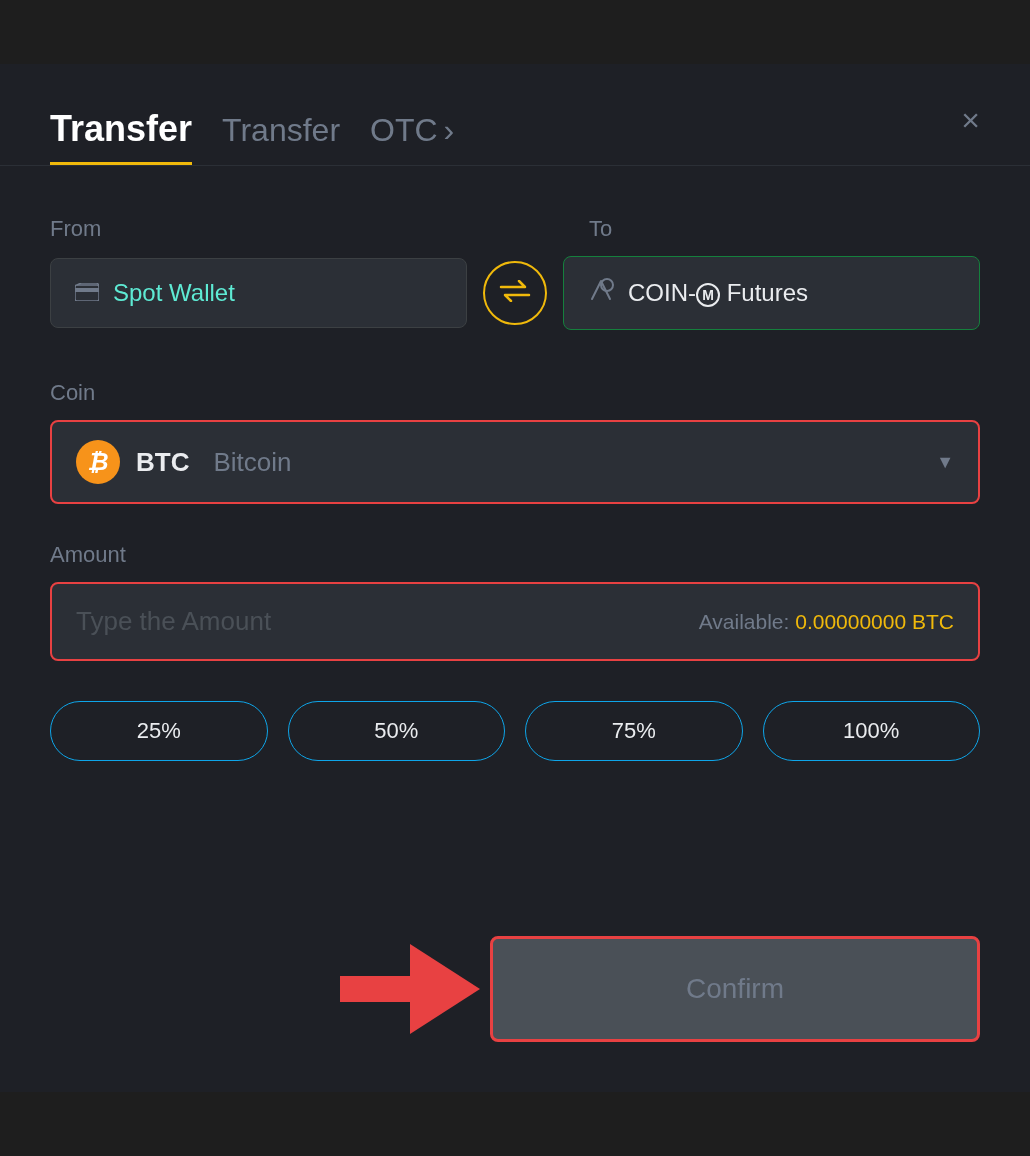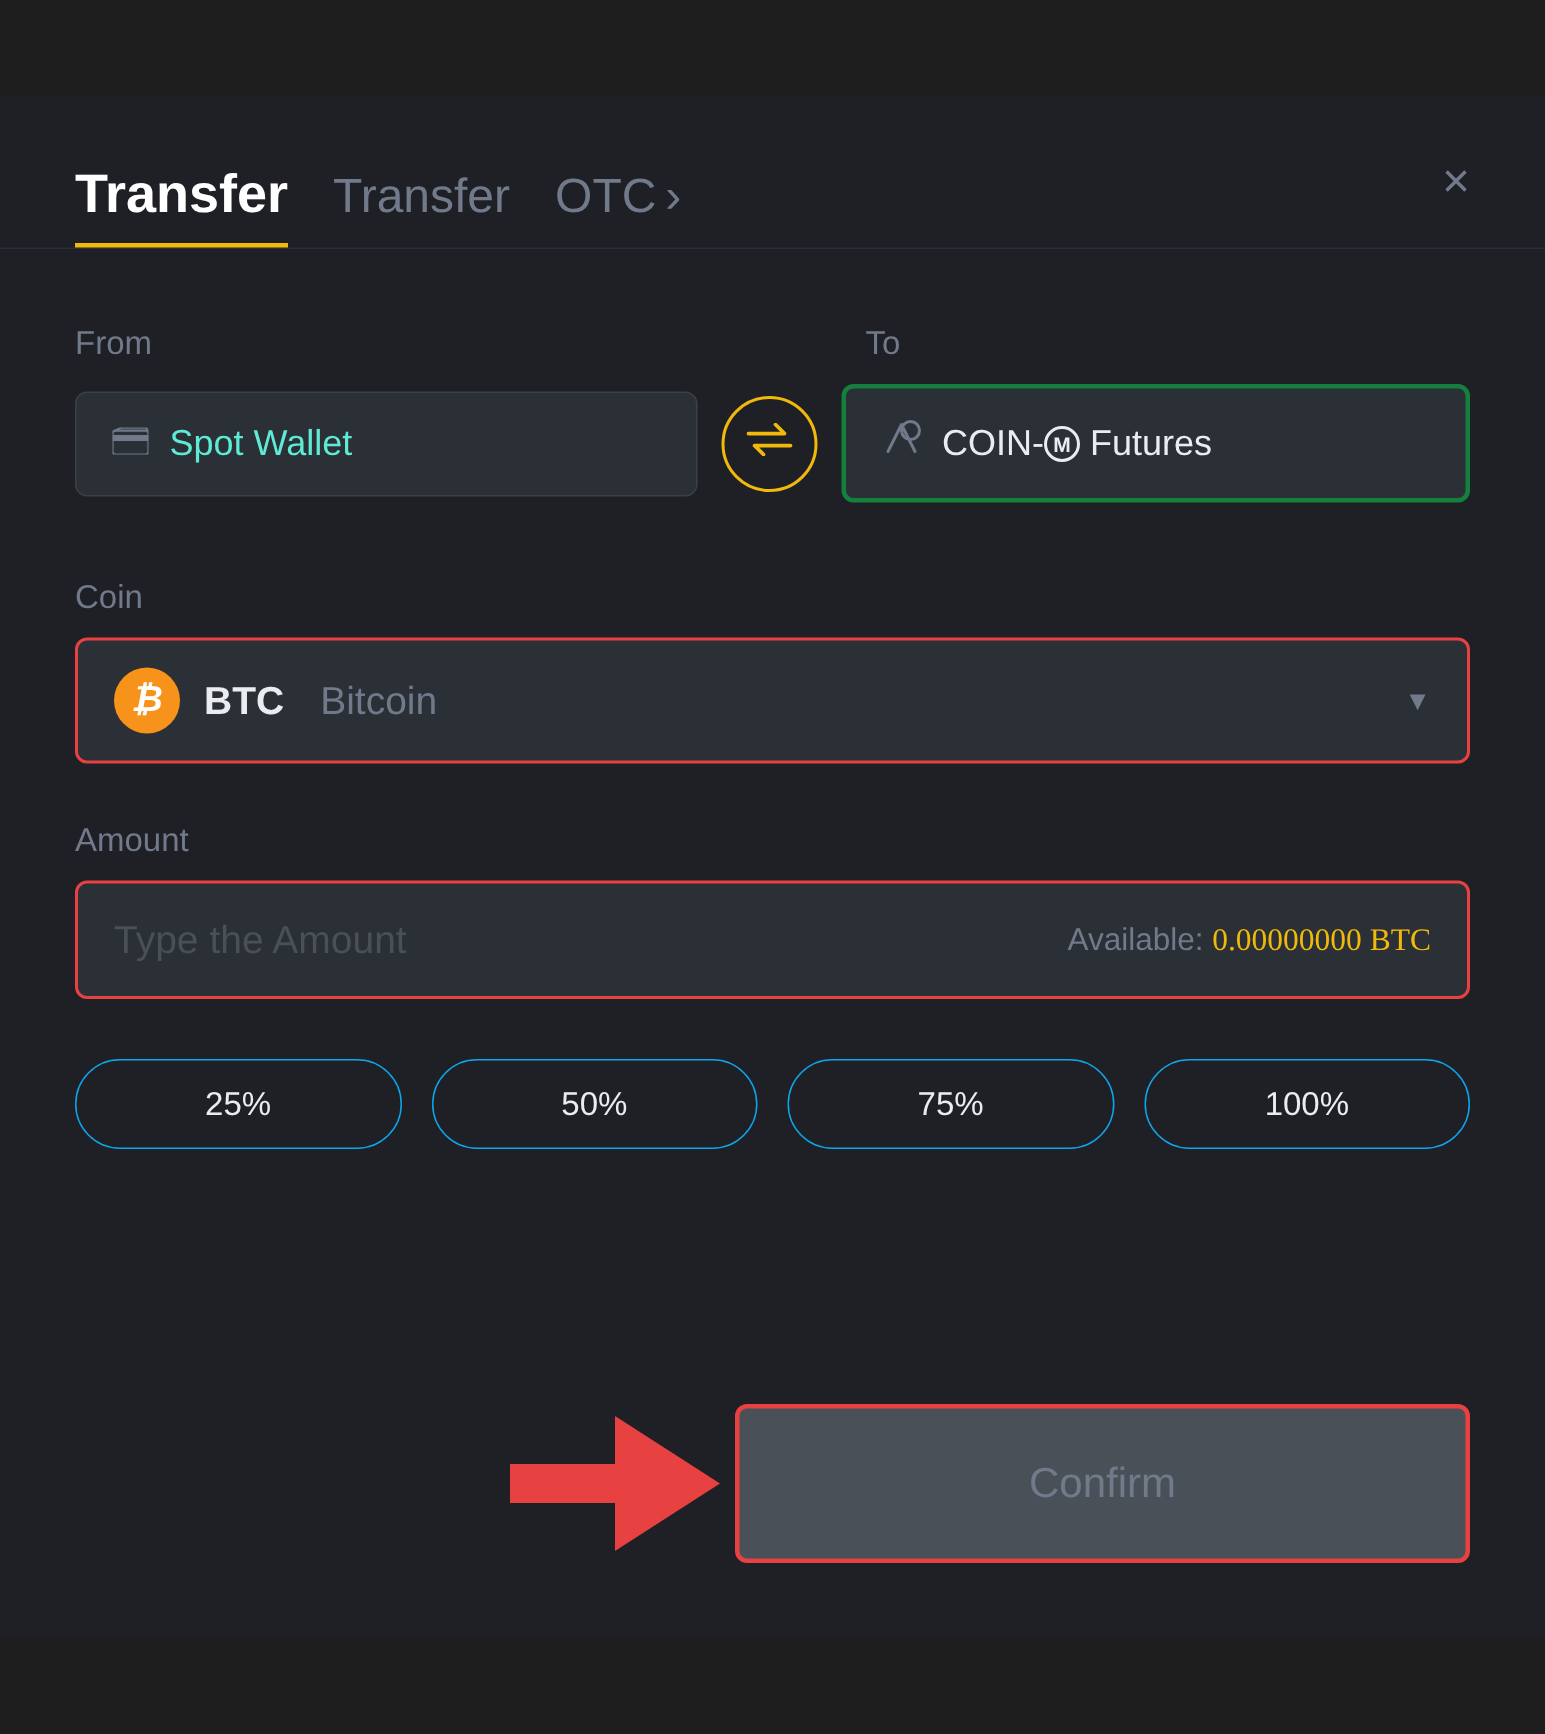--- a/index.html
+++ b/index.html
@@ -67,21 +67,21 @@
       background: #2b2f36;
       margin: 0 -50px;
       margin-top: 0;
     }
     
     .from-to-section {
       margin-top: 50px;
     }
     .from-to-labels {
       display: flex;
-      gap: 4px;
+      gap: 16px;
       margin-bottom: 14px;
     }
     .from-label {
       flex: 1;
       font-size: 22px;
       color: #707a8a;
     }
     .to-label {
       flex: 1;
       font-size: 22px;
@@ -126,21 +126,21 @@
       flex-shrink: 0;
       margin: 0 16px;
     }
     .swap-icon {
       font-size: 26px;
       color: #f0b90b;
     }
     .futures-box {
       flex: 1;
       background: #2b2f36;
-      border: 3px solid #15803d;
+      border: 1px solid #15803d;
       border-radius: 8px;
       padding: 20px 24px;
       display: flex;
       align-items: center;
       gap: 14px;
       cursor: pointer;
     }
     .futures-icon {
       color: #707a8a;
       font-size: 24px;
@@ -219,21 +219,20 @@
     .amount-placeholder {
       font-size: 26px;
       color: #4a5057;
     }
     .available-text {
       font-size: 21px;
       color: #707a8a;
     }
     .available-value {
       color: #f0b90b;
-      font-family: Liberation Serif, serif;
     }
     
     .pct-buttons {
       display: flex;
       gap: 20px;
       margin-top: 40px;
     }
     .pct-btn {
       flex: 1;
       background: transparent;

